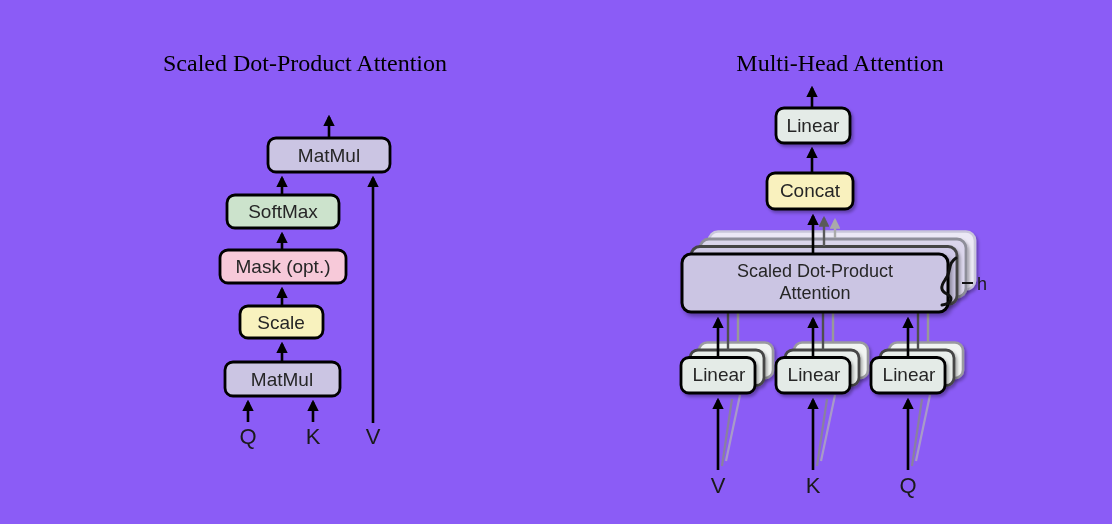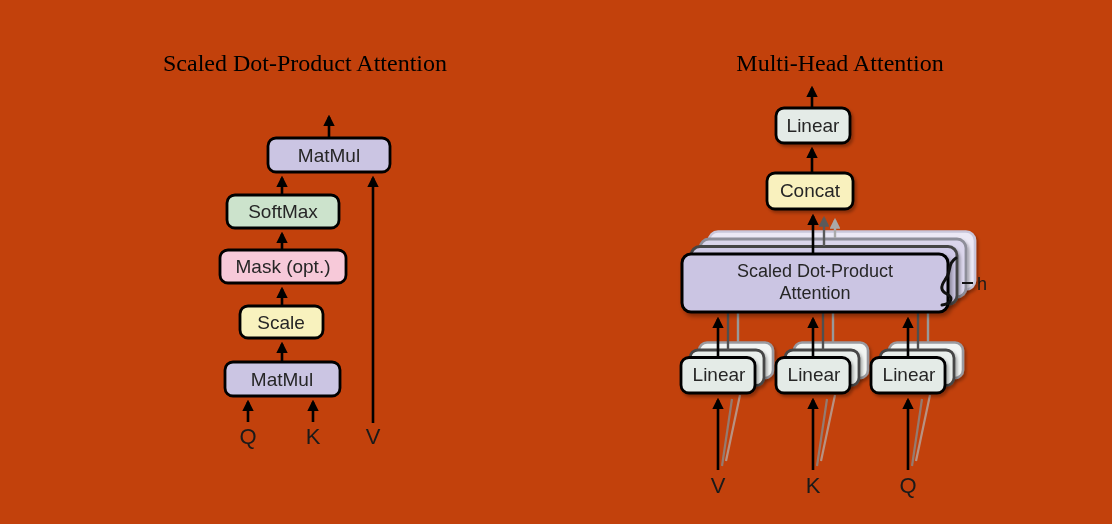--- a/index.html
+++ b/index.html
@@ -1,16 +1,16 @@
 <!DOCTYPE html>
 <html><head>
 <meta charset="utf-8">
 <style>
   html,body { margin:0; padding:0; background:#ffffff; }
-  #canvas { position:relative; width:1112px; height:524px; background:#c2410c; overflow:hidden; }
+  #canvas { position:relative; width:1112px; height:524px; background:#8b5cf6; overflow:hidden; }
   svg { display:block; }
   .ttl  { font-family:"Liberation Serif", serif; font-size:24px; fill:#000000; text-anchor:middle; }
   .bt   { font-family:"Liberation Sans", sans-serif; font-size:19px; fill:#262626; text-anchor:middle; }
   .sdpat{ font-family:"Liberation Sans", sans-serif; font-size:18px; fill:#262626; text-anchor:middle; }
   .iolbl{ font-family:"Liberation Sans", sans-serif; font-size:22px; fill:#1a1a1a; text-anchor:middle; }
   .hlbl { font-family:"Liberation Sans", sans-serif; font-size:18px; fill:#1a1a1a; text-anchor:start; }
 </style>
 </head>
 <body>
 

